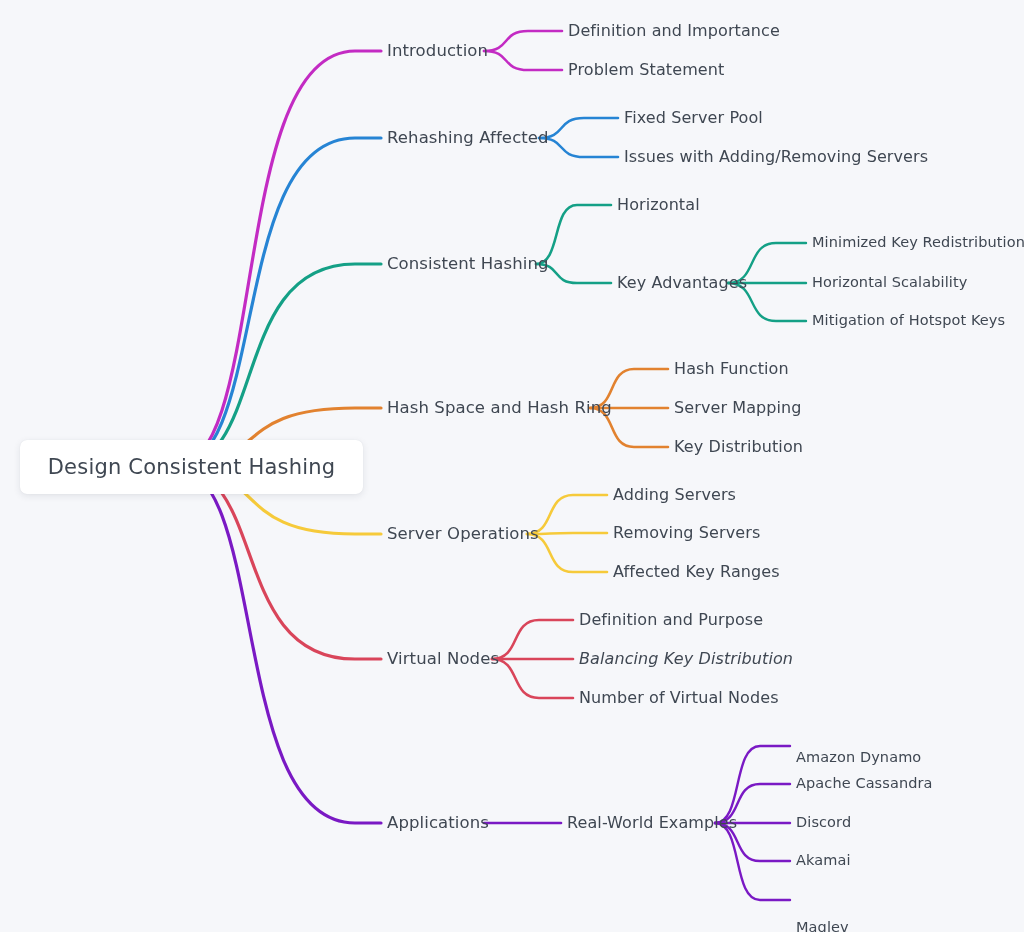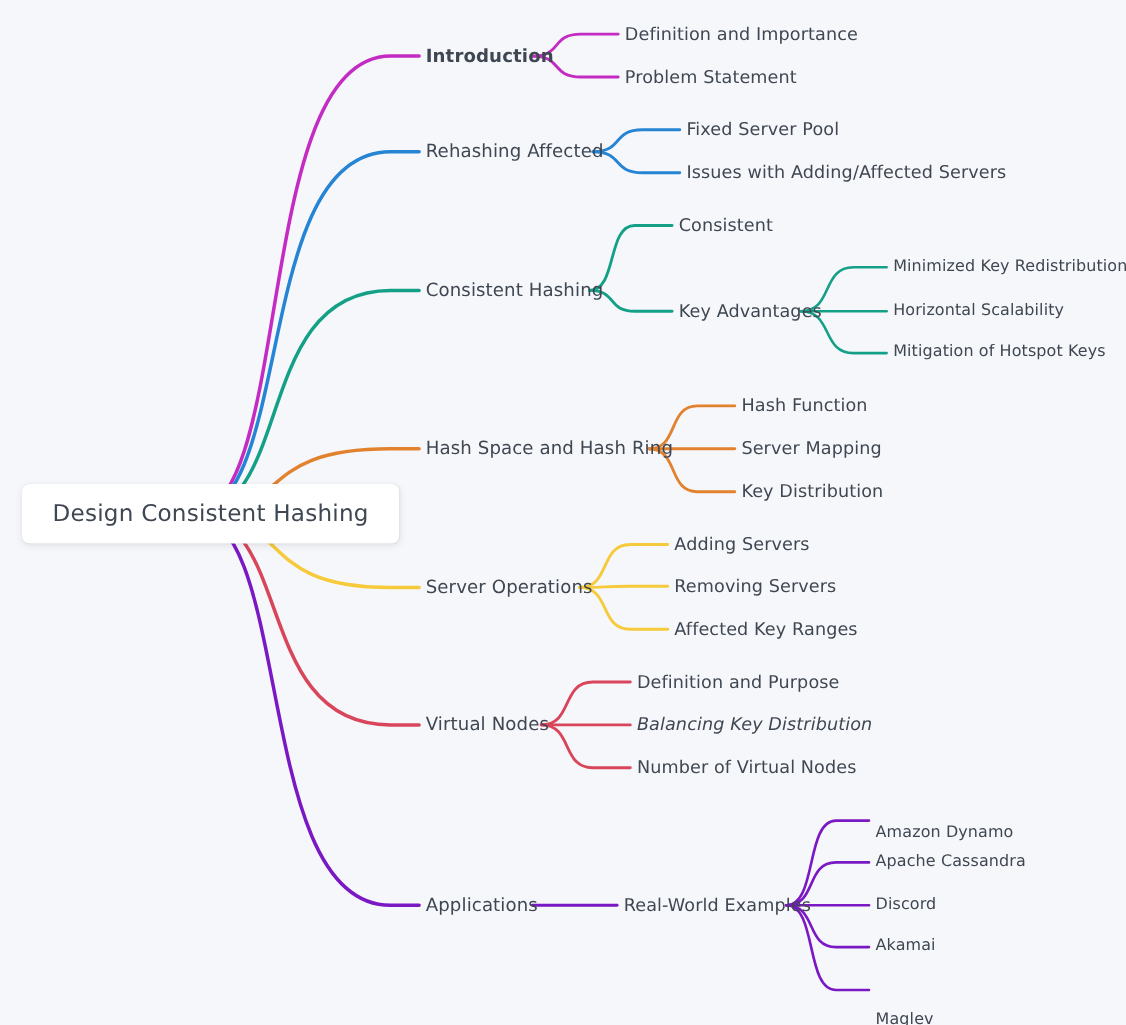--- a/index.html
+++ b/index.html
@@ -101,28 +101,28 @@
       <path d="M 715 823 C 742.9 823, 732.1 784, 760 784 L 790 784" fill="none" stroke="#7a19c4" stroke-width="2.4" stroke-linecap="round" stroke-linejoin="round"></path>
       <path d="M 715 823 C 742.9 823, 732.1 823, 760 823 L 790 823" fill="none" stroke="#7a19c4" stroke-width="2.4" stroke-linecap="round" stroke-linejoin="round"></path>
       <path d="M 715 823 C 742.9 823, 732.1 861, 760 861 L 790 861" fill="none" stroke="#7a19c4" stroke-width="2.4" stroke-linecap="round" stroke-linejoin="round"></path>
       <path d="M 715 823 C 742.9 823, 732.1 900, 760 900 L 790 900" fill="none" stroke="#7a19c4" stroke-width="2.4" stroke-linecap="round" stroke-linejoin="round"></path>
     </svg>
 
   <div id="node-layer">
     <div class="root-node" style="left: 20px; top: 440px; width: 343px; height: 54px; z-index: 5;">
       <span class="root-node-text">Design Consistent Hashing</span>
     </div>
-  <div class="node-label level1-label" style="left: 387px; top: 43px; font-weight: bold;">Introduction</div>
+  <div class="node-label level1-label" style="left: 387px; top: 43px;">Introduction</div>
       <div class="node-label level2-label" style="left: 568px; top: 23px;">Definition and Importance</div>
       <div class="node-label level2-label" style="left: 568px; top: 62px;">Problem Statement</div>
       <div class="node-label level1-label" style="left: 387px; top: 130px;">Rehashing Affected</div>
       <div class="node-label level2-label" style="left: 624px; top: 110px;">Fixed Server Pool</div>
-      <div class="node-label level2-label" style="left: 624px; top: 149px;">Issues with Adding/Affected Servers</div>
+      <div class="node-label level2-label" style="left: 624px; top: 149px;">Issues with Adding/Removing Servers</div>
       <div class="node-label level1-label" style="left: 387px; top: 256px;">Consistent Hashing</div>
-      <div class="node-label level2-label" style="left: 617px; top: 197px;">Consistent</div>
+      <div class="node-label level2-label" style="left: 617px; top: 197px;">Horizontal</div>
       <div class="node-label level2-label" style="left: 617px; top: 275px;">Key Advantages</div>
       <div class="node-label level3-label" style="left: 812px; top: 235px;">Minimized Key Redistribution</div>
       <div class="node-label level3-label" style="left: 812px; top: 275px;">Horizontal Scalability</div>
       <div class="node-label level3-label" style="left: 812px; top: 313px;">Mitigation of Hotspot Keys</div>
       <div class="node-label level1-label" style="left: 387px; top: 400px;">Hash Space and Hash Ring</div>
       <div class="node-label level2-label" style="left: 674px; top: 361px;">Hash Function</div>
       <div class="node-label level2-label" style="left: 674px; top: 400px;">Server Mapping</div>
       <div class="node-label level2-label" style="left: 674px; top: 439px;">Key Distribution</div>
       <div class="node-label level1-label" style="left: 387px; top: 526px;">Server Operations</div>
       <div class="node-label level2-label" style="left: 613px; top: 487px;">Adding Servers</div>

